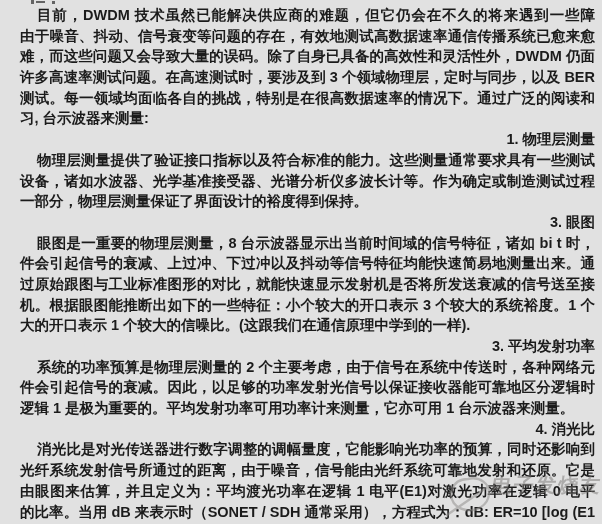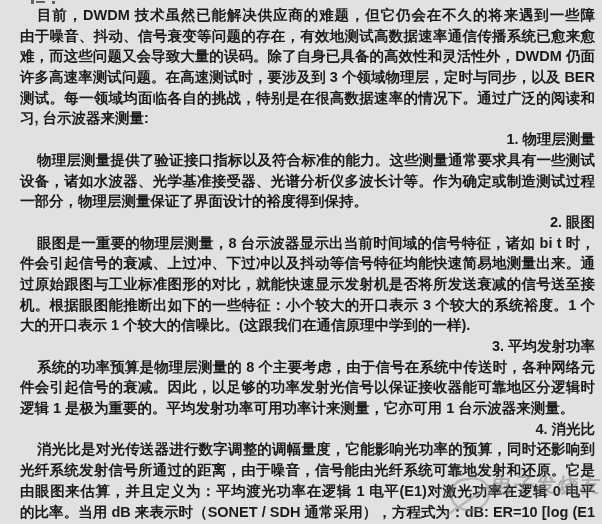--- a/index.html
+++ b/index.html
@@ -79,28 +79,28 @@
       <div class="line ind-para just">目前，DWDM 技术虽然已能解决供应商的难题，但它仍会在不久的将来遇到一些障碍。</div>
       <div class="line ind-none just">由于噪音、抖动、信号衰变等问题的存在，有效地测试高数据速率通信传播系统已愈来愈困</div>
       <div class="line ind-none just">难，而这些问题又会导致大量的误码。除了自身已具备的高效性和灵活性外，DWDM 仍面临</div>
       <div class="line ind-none just">许多高速率测试问题。在高速测试时，要涉及到 3 个领域物理层，定时与同步，以及 BER</div>
       <div class="line ind-none just">测试。每一领域均面临各自的挑战，特别是在很高数据速率的情况下。通过广泛的阅读和学</div>
       <div class="line ind-none">习, 台示波器来测量:</div>
       <div class="line ind-head">1. 物理层测量</div>
       <div class="line ind-para just">物理层测量提供了验证接口指标以及符合标准的能力。这些测量通常要求具有一些测试</div>
       <div class="line ind-none just">设备，诸如水波器、光学基准接受器、光谱分析仪多波长计等。作为确定或制造测试过程的</div>
       <div class="line ind-none">一部分，物理层测量保证了界面设计的裕度得到保持。</div>
-      <div class="line ind-head">2. 眼图</div>
+      <div class="line ind-head">3. 眼图</div>
       <div class="line ind-para just">眼图是一重要的物理层测量，8 台示波器显示出当前时间域的信号特征，诸如 bi t 时，</div>
       <div class="line ind-none just">件会引起信号的衰减、上过冲、下过冲以及抖动等信号特征均能快速简易地测量出来。通</div>
       <div class="line ind-none just">过原始跟图与工业标准图形的对比，就能快速显示发射机是否将所发送衰减的信号送至接收</div>
       <div class="line ind-none just">机。根据眼图能推断出如下的一些特征：小个较大的开口表示 3 个较大的系统裕度。1 个较</div>
       <div class="line ind-none">大的开口表示 1 个较大的信噪比。(这跟我们在通信原理中学到的一样).</div>
       <div class="line ind-head">3. 平均发射功率</div>
-      <div class="line ind-para just">系统的功率预算是物理层测量的 8 个主要考虑，由于信号在系统中传送时，各种网络元</div>
+      <div class="line ind-para just">系统的功率预算是物理层测量的 2 个主要考虑，由于信号在系统中传送时，各种网络元</div>
       <div class="line ind-none just">件会引起信号的衰减。因此，以足够的功率发射光信号以保证接收器能可靠地区分逻辑时 0</div>
       <div class="line ind-none">逻辑 1 是极为重要的。平均发射功率可用功率计来测量，它亦可用 1 台示波器来测量。</div>
       <div class="line ind-head">4. 消光比</div>
       <div class="line ind-para just">消光比是对光传送器进行数字调整的调幅量度，它能影响光功率的预算，同时还影响到</div>
       <div class="line ind-none just">光纤系统发射信号所通过的距离，由于噪音，信号能由光纤系统可靠地发射和还原。它是</div>
       <div class="line ind-none just">由眼图来估算，并且定义为：平均渡光功率在逻辑 1 电平(E1)对激光功率在逻辑 0 电平(E0)</div>
       <div class="line ind-none just">的比率。当用 dB 来表示时（SONET / SDH 通常采用），方程式为：dB: ER=10 [log (E1 / E0)</div>
     </div>
 
   <div class="watermark">

